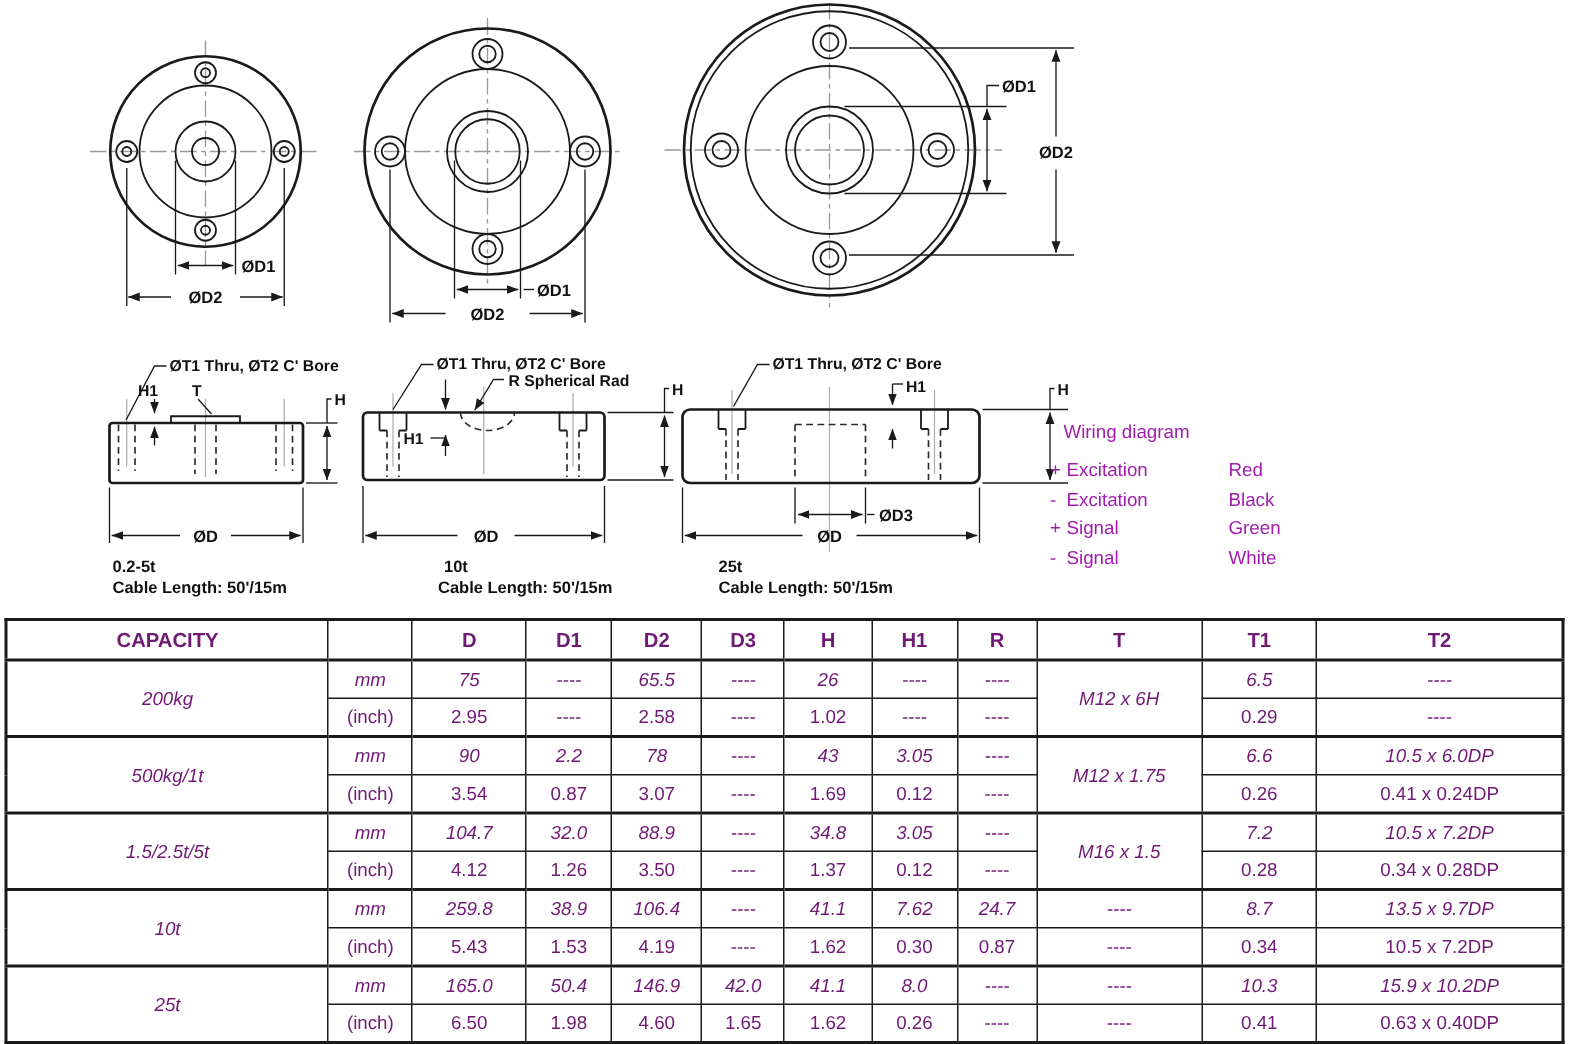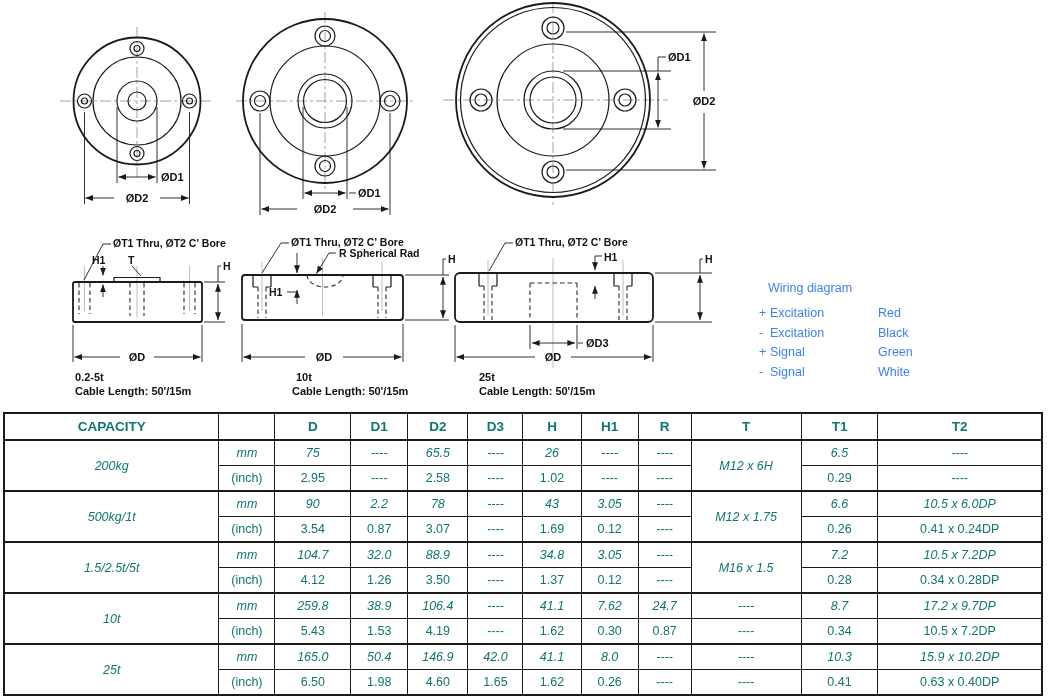--- a/index.html
+++ b/index.html
@@ -9,28 +9,28 @@
   .o2{stroke:#1a1a1a;stroke-width:1.8;fill:none}
   .o1{stroke:#1a1a1a;stroke-width:1.2;fill:none}
   .tl{stroke:#1a1a1a;stroke-width:0.9;fill:none}
   .cl{stroke:#999;stroke-width:0.9;stroke-dasharray:11 3 3 3;fill:none}
   .gcl{stroke:#ababab;stroke-width:0.8;fill:none}
   .hid{stroke:#2a2a2a;stroke-width:1.1;stroke-dasharray:4.5 3;fill:none}
   .lbl{font-size:11px;font-weight:bold;fill:#111}
   .lbls{font-size:10.5px;font-weight:bold;fill:#111}
   .cap{font-size:11px;font-weight:bold;fill:#111}
 
-  .wiring{position:absolute;left:759px;top:281px;width:270px;font-size:12.5px;color:#3b82f6;}
+  .wiring{position:absolute;left:700px;top:281px;width:270px;font-size:12.5px;color:#a21caf;}
   .wiring-title{margin-left:9px;margin-bottom:8px;}
   .wrow{display:flex;align-items:center;height:19.7px;}
   .wsign{width:11px;}
   .wname{width:108px;}
 
   table.dim{position:absolute;left:3px;top:412px;width:1040px;border-collapse:collapse;
-            table-layout:fixed;border:2px solid #1a1a1a;font-size:12.5px;color:#0f766e;}
+            table-layout:fixed;border:2px solid #1a1a1a;font-size:12.5px;color:#701a75;}
   table.dim th{border:1px solid #1a1a1a;border-bottom:2px solid #1a1a1a;height:25px;
                font-size:13.5px;font-weight:bold;padding:0;text-align:center;}
   table.dim td{border:1px solid #1a1a1a;height:24px;padding:0;text-align:center;vertical-align:middle;}
   table.dim tr.group-start td{border-top:2px solid #1a1a1a;font-style:italic;}
 </style>
 </head>
 <body>
 
 <div class="page">
 
@@ -376,21 +376,21 @@
           <td>mm</td>
           <td>259.8</td>
           <td>38.9</td>
           <td>106.4</td>
           <td>----</td>
           <td>41.1</td>
           <td>7.62</td>
           <td>24.7</td>
           <td>----</td>
           <td>8.7</td>
-          <td>17.2 x 9.7DP</td>
+          <td>13.5 x 9.7DP</td>
         </tr>
         <tr>
           <td>(inch)</td>
           <td>5.43</td>
           <td>1.53</td>
           <td>4.19</td>
           <td>----</td>
           <td>1.62</td>
           <td>0.30</td>
           <td>0.87</td>

